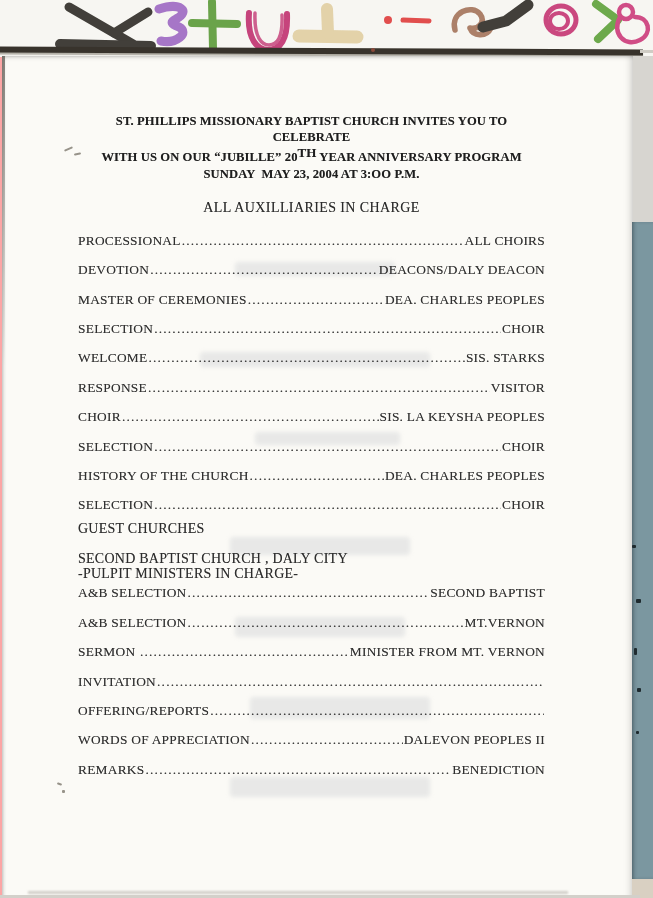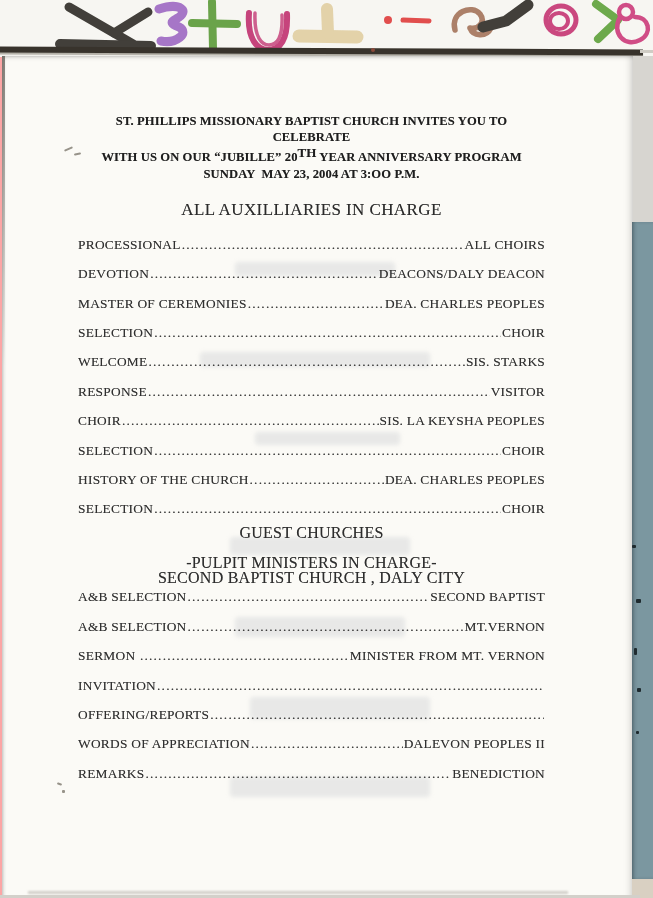--- a/index.html
+++ b/index.html
@@ -31,30 +31,30 @@
     background:linear-gradient(180deg, rgba(95,90,82,.75), rgba(95,90,82,0));
   }
   .content {
     position:absolute; left:76px; top:0; width:467px;
     color:#303030;
     text-shadow:0 0 .5px rgba(70,70,70,.5);
   }
   .header { margin-top:57px; text-align:center; font-weight:bold; font-size:12.6px; line-height:16.2px; color:#1e1e1e; letter-spacing:.1px; }
   .header sup { font-size:13px; vertical-align:4px; }
   .ws-pre { white-space:pre; }
-  .subheader { margin-top:18px; text-align:center; font-size:17px; letter-spacing:.4px; color:#2b2b2b; }
+  .subheader { margin-top:18px; text-align:center; font-size:14px; letter-spacing:.4px; color:#2b2b2b; }
   .rows { font-size:13.4px; letter-spacing:.25px; }
   #rows-top { margin-top:17px; }
   #rows-bottom { margin-top:4px; }
   .row { display:flex; align-items:baseline; line-height:15px; margin-bottom:14.4px; }
   .rows .row:last-child { margin-bottom:0; }
   .row-label { white-space:pre; flex:0 0 auto;text-align:right; }
   .leader { flex:1 1 0; min-width:0; overflow:hidden; white-space:nowrap; letter-spacing:1.2px; margin:0 1px; color:#3a3a3a; }
   .row-value { flex:0 0 auto; white-space:nowrap; }
-  .center-block { text-align:center; font-size:16px; line-height:15px; letter-spacing:.25px; color:#2d2d2d; }
+  .center-block { font-size:14px; line-height:15px; letter-spacing:.25px; color:#2d2d2d; }
   #guest-block { margin-top:9px; }
   #second-block { margin-top:15px; }
   
   .right-strip-gray  { position:absolute; left:633px; top:56px;  width:20px; height:166px; }
   .right-strip-blue  { position:absolute; left:632px; top:222px; width:21px; height:657px;
                        box-shadow:inset 3px 0 4px -2px rgba(20,30,34,.5); }
   .right-strip-beige { position:absolute; left:632px; top:879px; width:21px; height:19px; }
   .speck { position:absolute; background:#1f2b2f; border-radius:1px; }
   
   .ghost {
@@ -211,23 +211,23 @@
     <span class="row-value">CHOIR</span>
   </div>
 </div>
 
       <div id="guest-block" class="center-block">
   <div class="center-line">GUEST CHURCHES</div>
 
 </div>
 
       <div id="second-block" class="center-block">
+  <div class="center-line">SECOND BAPTIST CHURCH , DALY CITY</div>
+
   <div class="center-line">-PULPIT MINISTERS IN CHARGE-</div>
-
-  <div class="center-line">SECOND BAPTIST CHURCH , DALY CITY</div>
 
 </div>
 
       <div id="rows-bottom" class="rows">
   <div class="row">
     <span class="row-label">A&amp;B SELECTION</span>
     <span class="leader">....................................................................................................................................................................................................................................................................</span>
     <span class="row-value">SECOND BAPTIST</span>
   </div>
 

